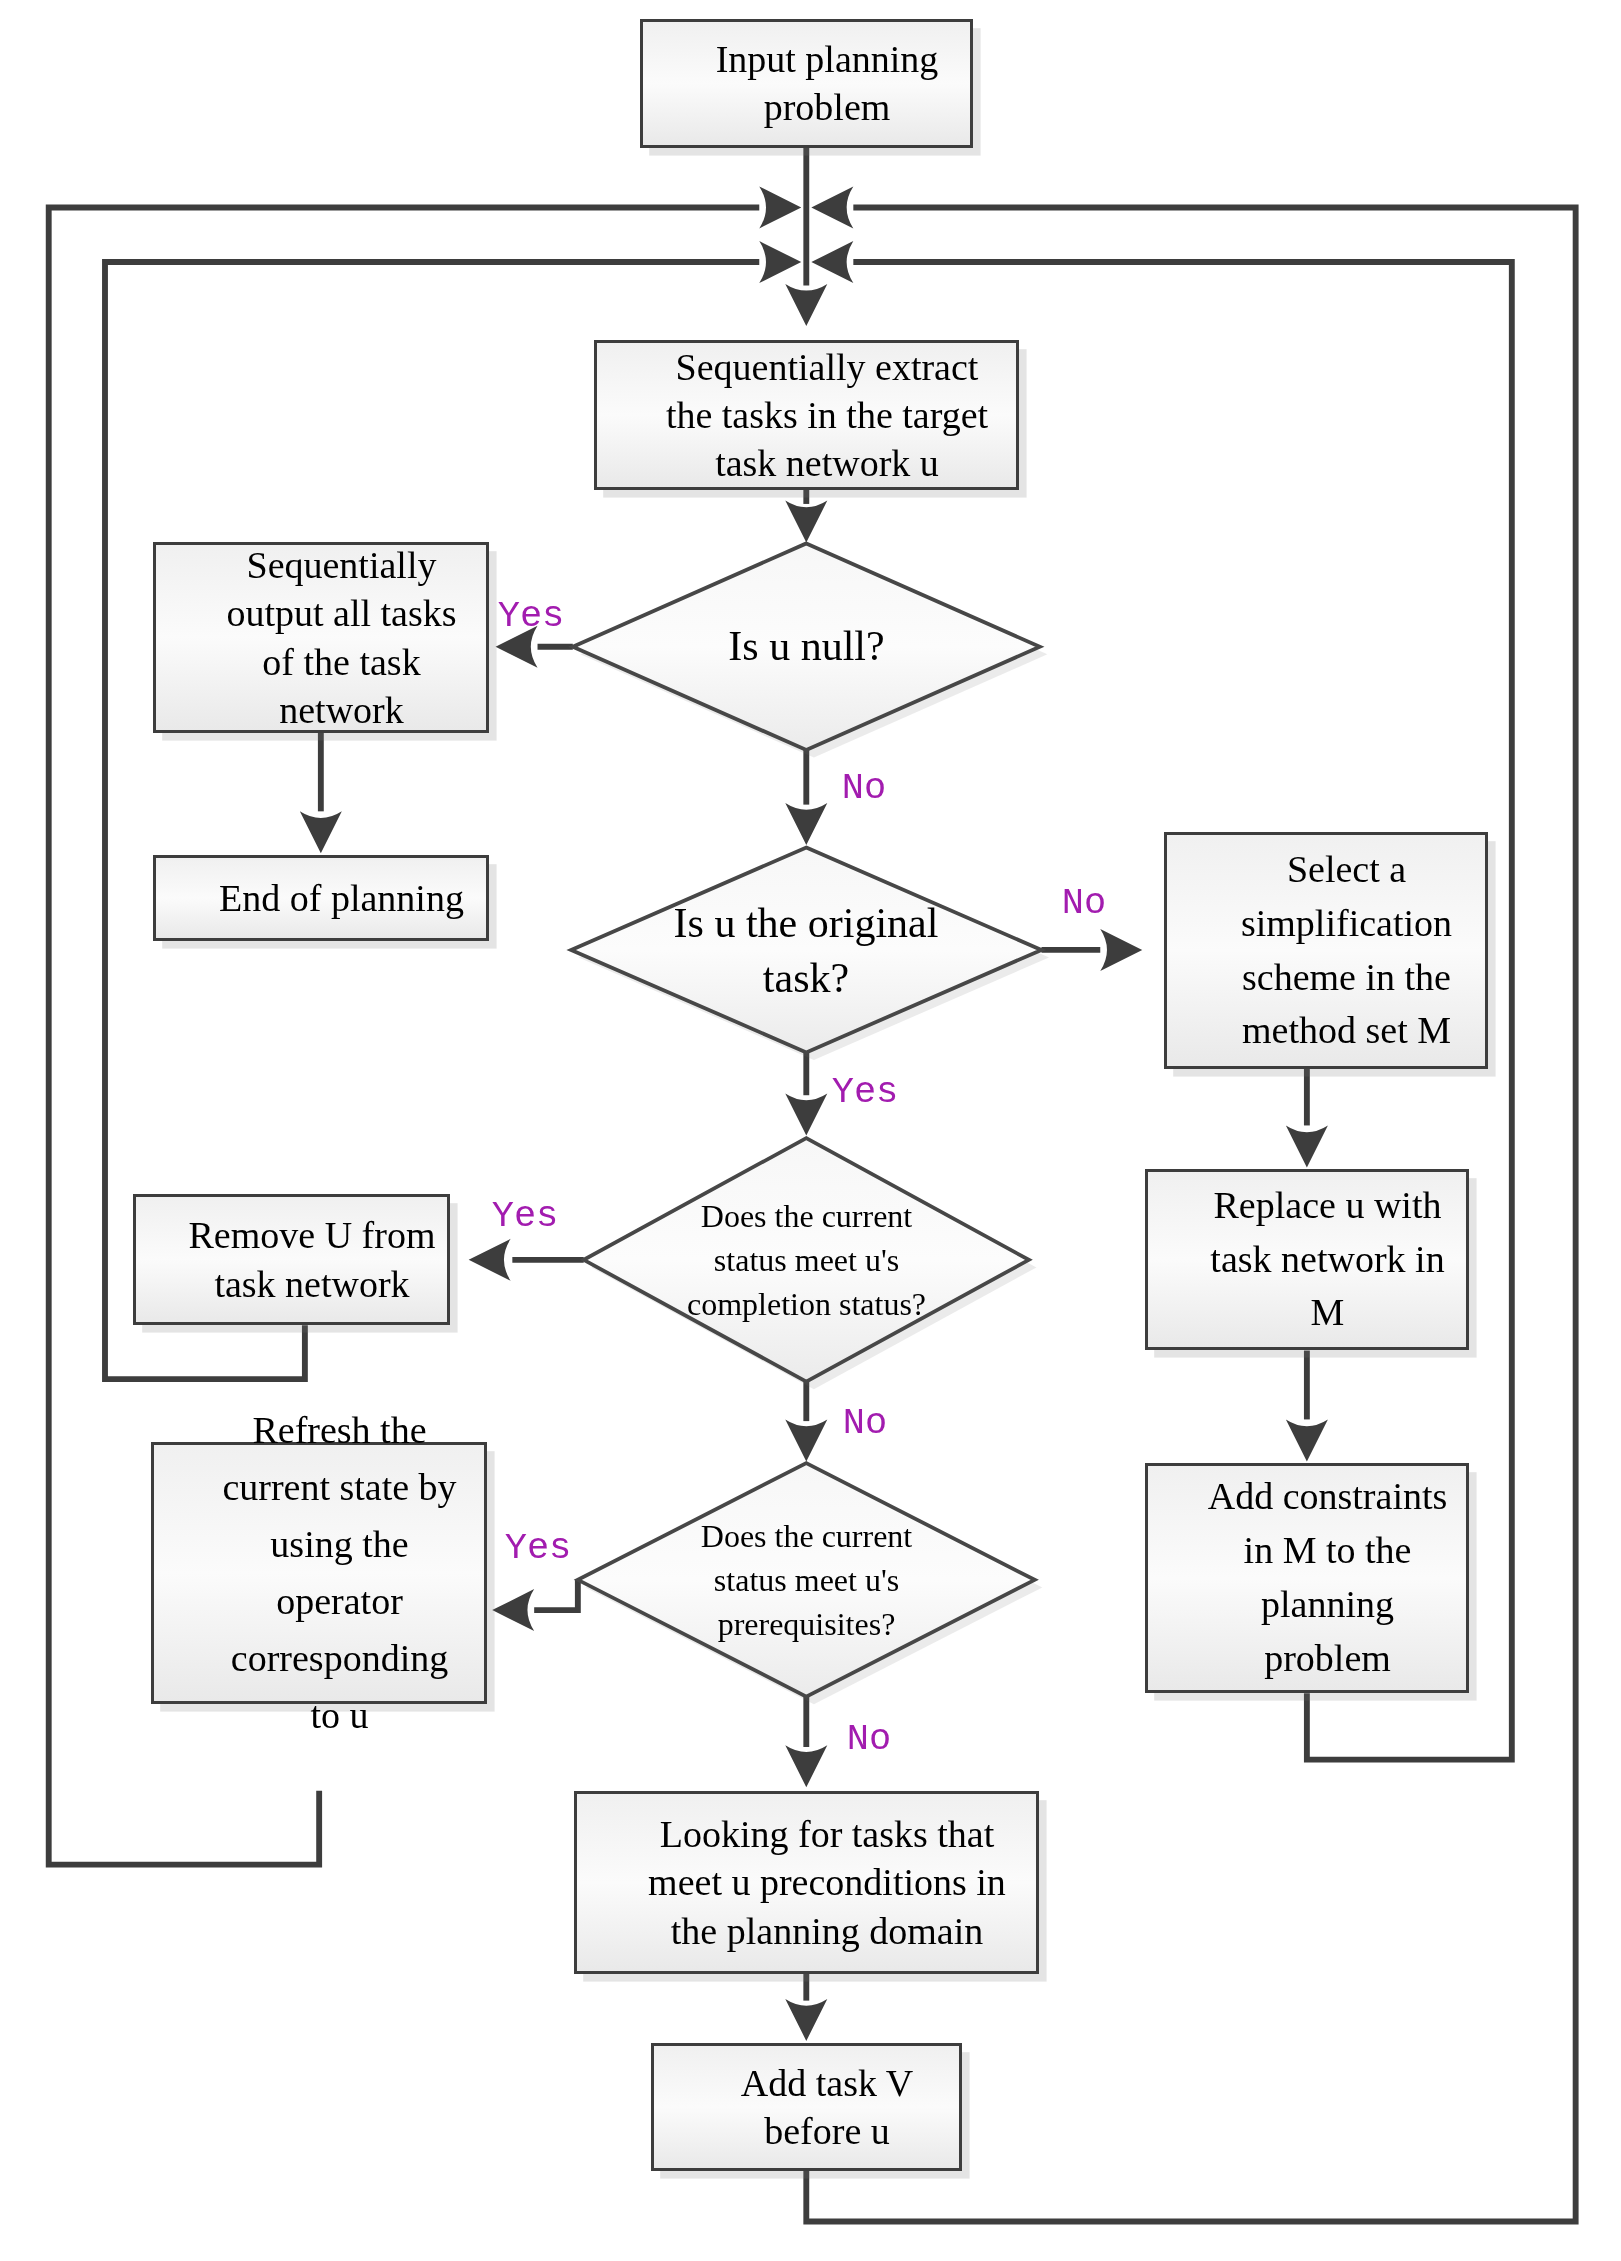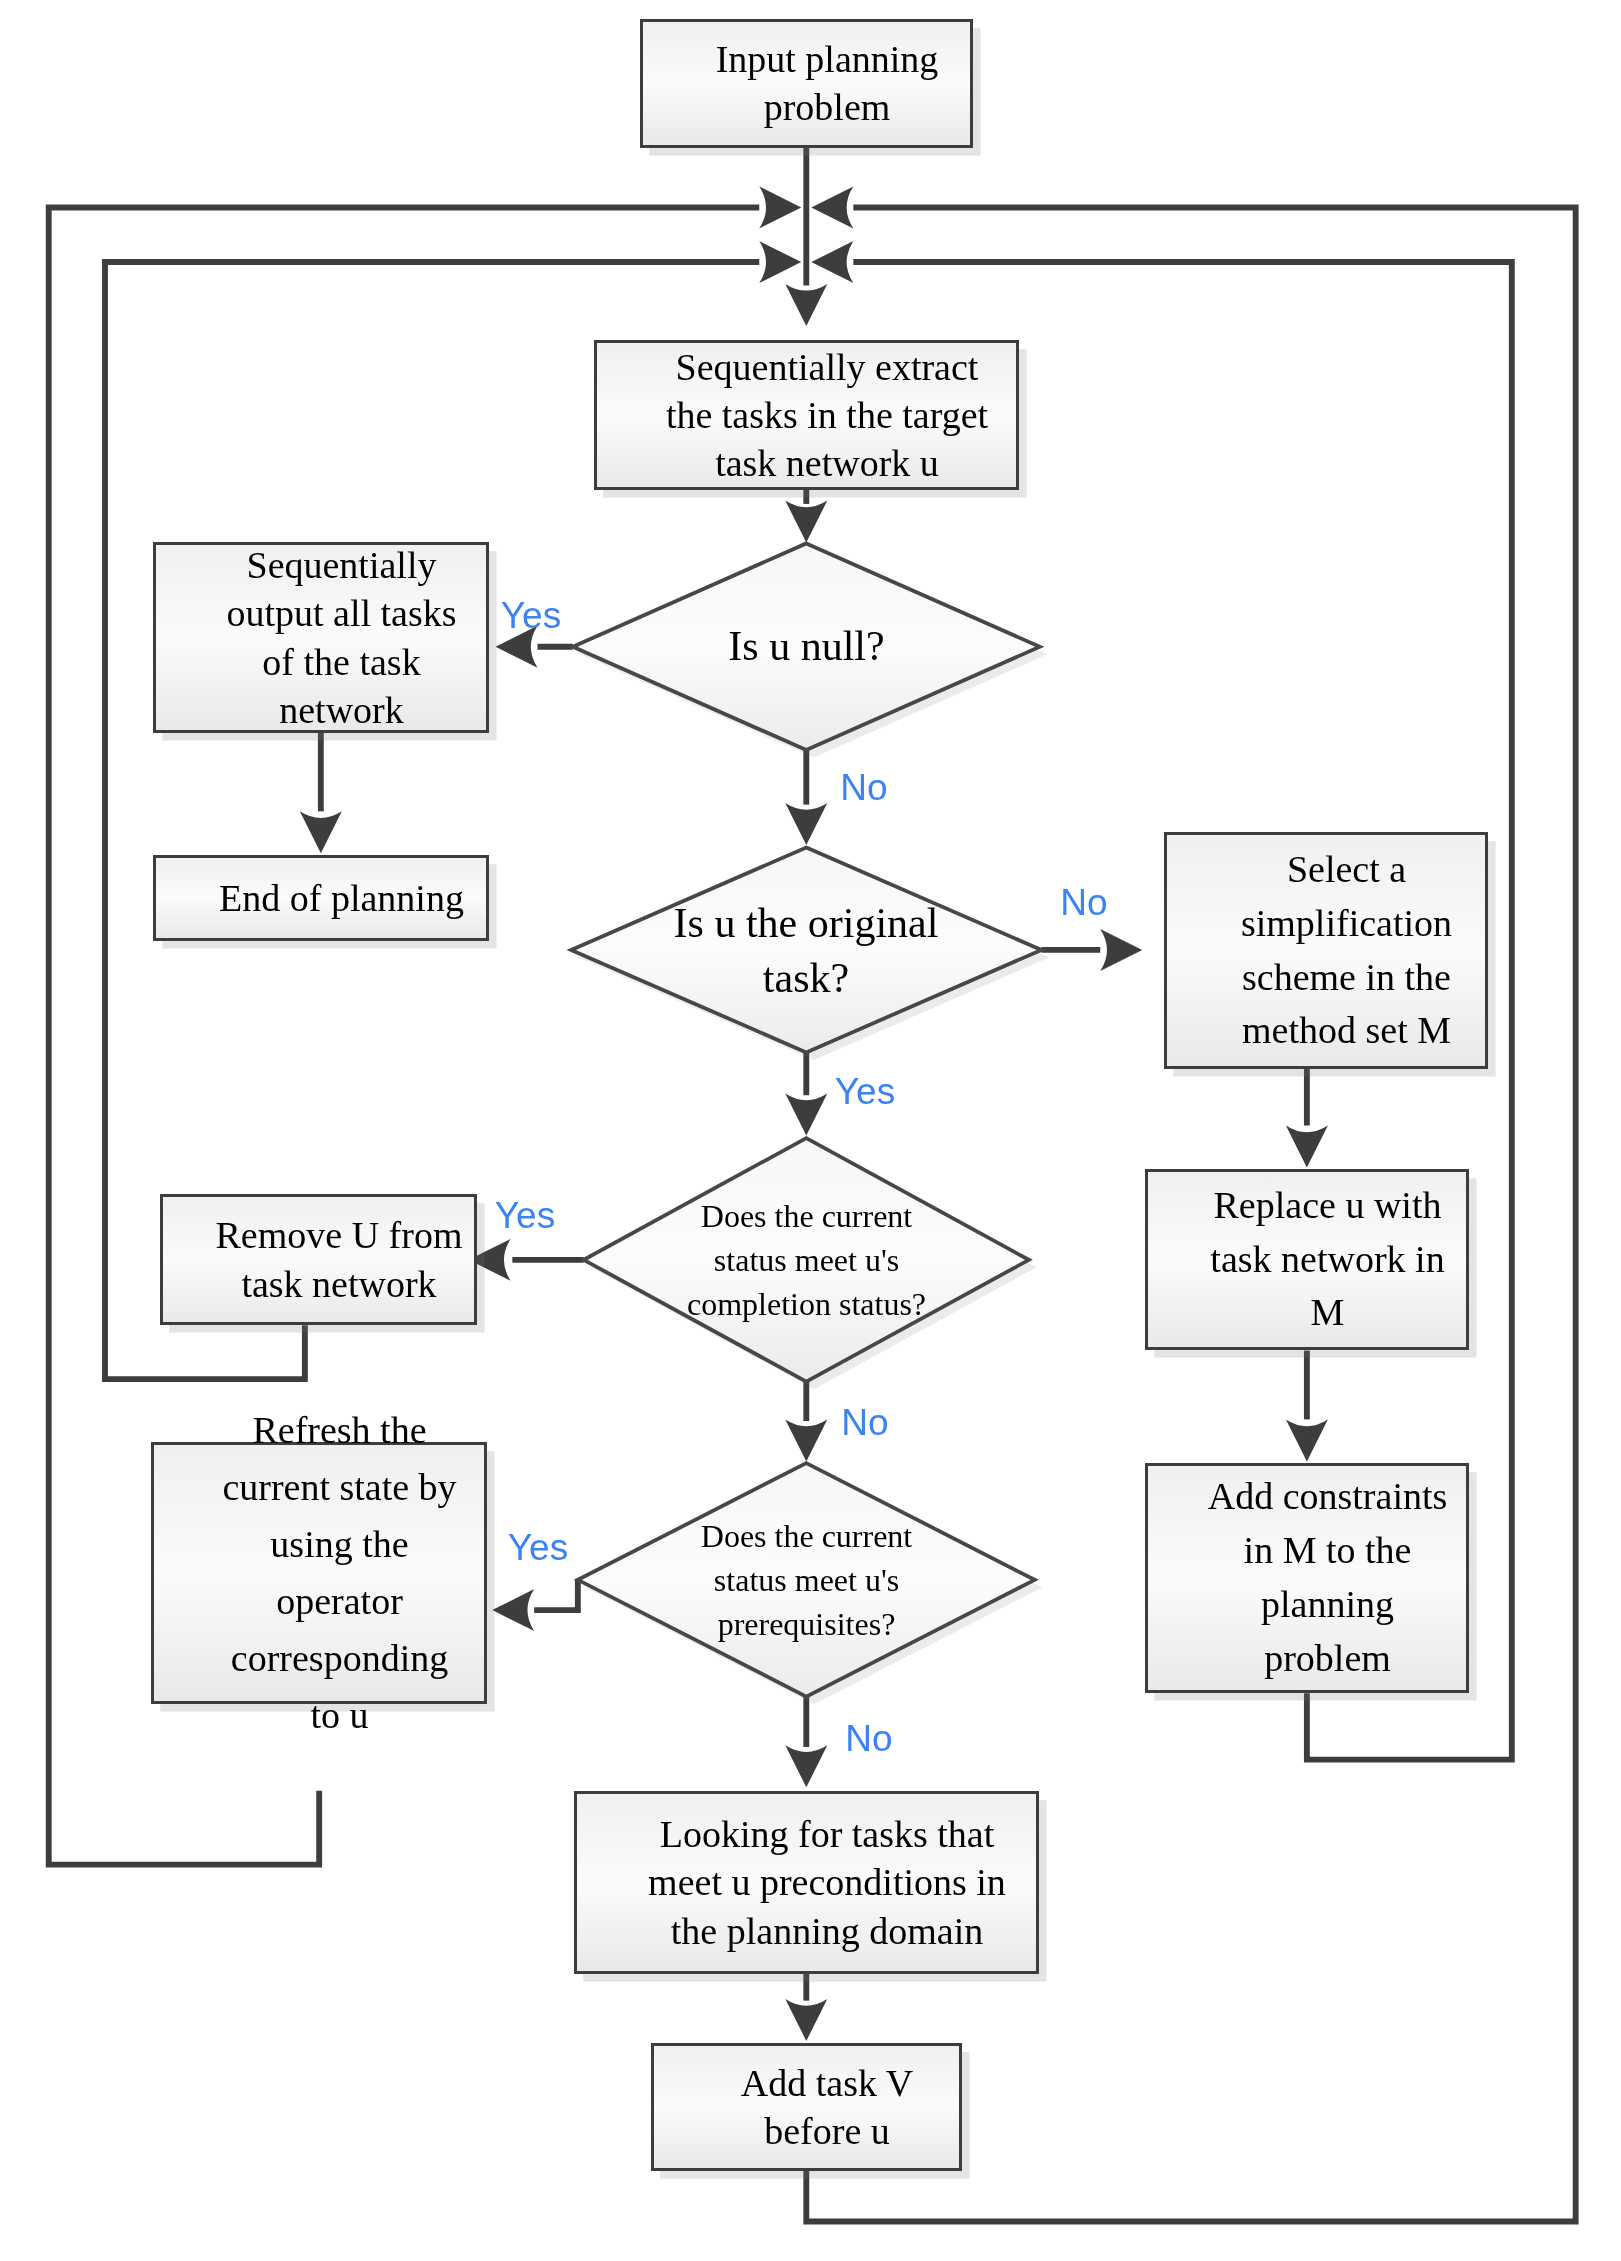--- a/index.html
+++ b/index.html
@@ -25,22 +25,22 @@
   .node.lh-mid{line-height:1.42;}
   .dlabel{
     position:absolute;box-sizing:border-box;
     display:flex;align-items:center;justify-content:center;
     text-align:center;white-space:pre-line;
     font-size:42px;line-height:1.3;pointer-events:none;
   }
   .dlabel.small{font-size:32px;line-height:1.38;}
   .elabel{
     position:absolute;transform:translate(-50%,-50%);
-    font-family:Liberation Sans, sans-serif;font-size:37px;font-weight:500;
-    color:#3b82f6;text-align:right;white-space:nowrap;
+    font-family:Liberation Mono, monospace;font-size:37px;font-weight:500;
+    color:#a21caf;text-align:right;white-space:nowrap;
   }
 </style>
 </head>
 <body>
 
 <div class="canvas">
 
   <svg class="wires" viewBox="0 0 1930 2692">
     <defs>
       <linearGradient id="gFill" x1="0" y1="0" x2="0" y2="1">
@@ -130,21 +130,21 @@
 
   <div class="node lh-mid" style="left:1145px;top:1169px;width:324px;height:181px;">Replace u with
 task network in
 M</div>
 
   <div class="node lh-mid" style="left:1145px;top:1463px;width:324px;height:230px;">Add constraints
 in M to the
 planning
 problem</div>
 
-  <div class="node" style="left:160px;top:1194px;width:317px;height:131px;">Remove U from
+  <div class="node" style="left:133px;top:1194px;width:317px;height:131px;">Remove U from
 task network</div>
 
   <div class="node lh-tall" style="left:151px;top:1442px;width:336px;height:262px;">Refresh the
 current state by
 using the
 operator
 corresponding
 to u</div>
 
   <div class="node" style="left:574px;top:1791px;width:465px;height:183px;">Looking for tasks that

